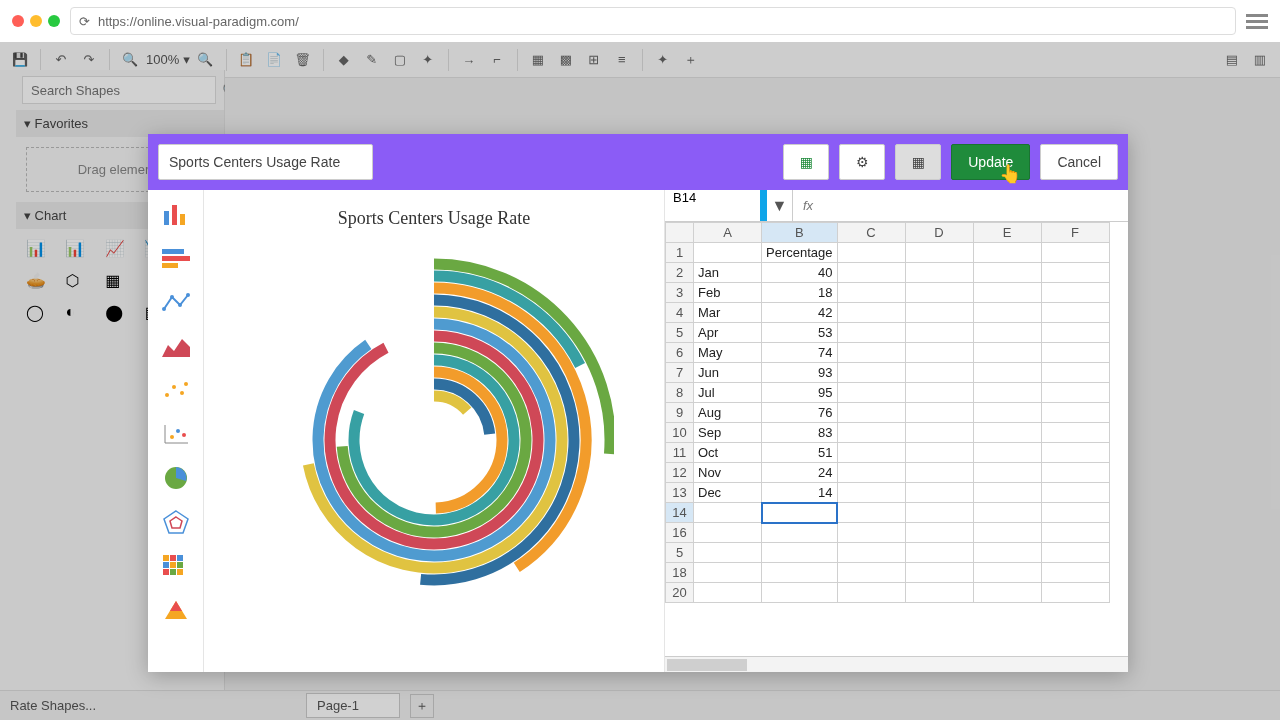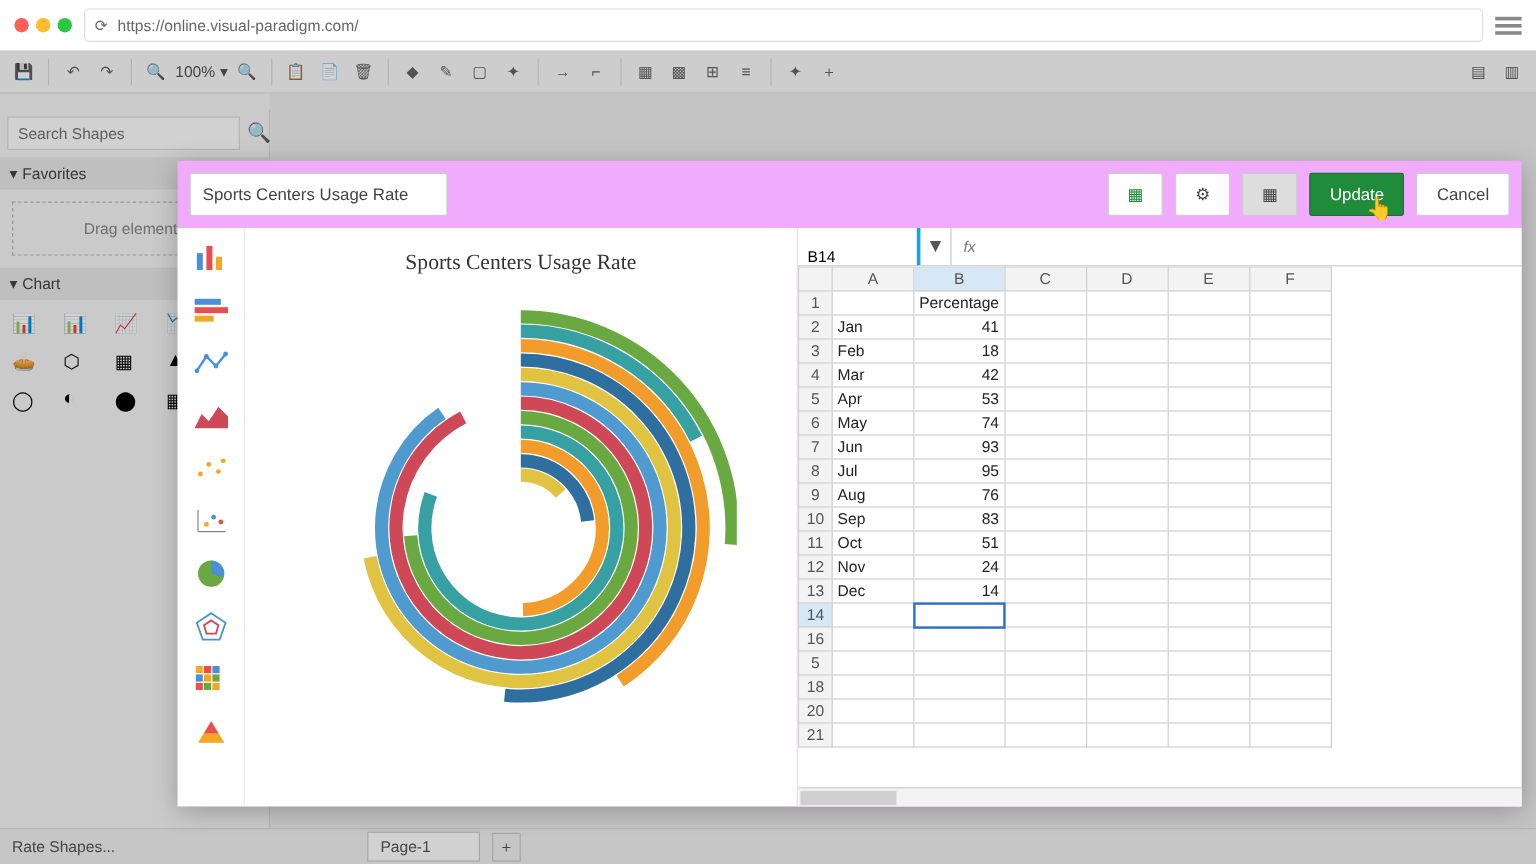--- a/index.html
+++ b/index.html
@@ -17,59 +17,59 @@
 .app { position:relative; height:678px; background:#f7f7f7; }
 
 
 .toolbar { height:36px; background:#fafafa; border-bottom:1px solid #e0e0e0; display:flex; align-items:center; padding:0 8px; gap:4px; color:#555; font-size:13px; }
 .tb-icon { width:24px; height:24px; display:flex; align-items:center; justify-content:center; color:#666; }
 .tb-sep { width:1px; height:22px; background:#ddd; margin:0 4px; }
 .zoom { display:flex; align-items:center; gap:4px; }
 .right-icons { margin-left:auto; display:flex; gap:4px; }
 
 
-.sidebar { position:absolute; left:0; top:49px; width:225px; bottom:30px; background:#f7f7f7; border-right:1px solid #e0e0e0; }
+.sidebar { position:absolute; left:0; top:28px; width:225px; bottom:30px; background:#f7f7f7; border-right:1px solid #e0e0e0;padding-left:16px; }
 .search-row { display:flex; align-items:center; padding:6px; gap:6px; }
 .search-row input { flex:1; height:28px; border:1px solid #ddd; padding:0 8px; font-size:13px; }
 .panel-head { background:#eaeaea; padding:6px 8px; font-size:13px; color:#444; display:flex; align-items:center; gap:4px; }
 .drag-box { margin:10px; border:1px dashed #bbb; padding:14px; text-align:center; color:#888; font-size:13px; }
 .chart-grid { display:grid; grid-template-columns:repeat(5,1fr); gap:10px; padding:10px; }
 .chart-grid div { width:26px; height:22px; }
 
 
 .canvas { position:absolute; left:225px; top:36px; right:0; bottom:30px; background:#f0f0f0; }
 .footer { position:absolute; left:0; bottom:0; right:0; height:30px; background:#f2f2f2; border-top:1px solid #ddd; display:flex; align-items:center; padding:0 10px; font-size:13px; color:#555; gap:10px; }
 .page-tab { background:#fff; border:1px solid #ccc; padding:4px 40px 4px 10px; margin-left:200px; }
 .add-tab { width:24px; height:24px; border:1px solid #ccc; display:flex; align-items:center; justify-content:center; }
 
 
 .dim { position:absolute; inset:0; background:rgba(0,0,0,0.18); }
 
 
-.dialog { position:absolute; left:148px; top:92px; width:1120px; height:538px; background:#f0abfc; box-shadow:0 4px 20px rgba(0,0,0,0.25); }
+.dialog { position:absolute; left:148px; top:92px; width:980px; height:538px; background:#8b5cf6; box-shadow:0 4px 20px rgba(0,0,0,0.25); }
 .dlg-header { height:56px; display:flex; align-items:center; padding:0 10px; gap:10px; }
 .title-input { width:215px; height:36px; background:#fff; border:1px solid #ccc; border-radius:2px; display:flex; align-items:center; padding:0 10px; font-size:14px; color:#444; }
 .dlg-header .spacer { flex:1; }
 .dlg-btn { height:36px; min-width:46px; padding:16px 16px; background:#fff; border:1px solid #ccc; border-radius:2px; display:flex; align-items:center; justify-content:center; font-size:14px; color:#444; cursor:pointer; }
 .dlg-btn.icon { padding:0; width:46px; }
 .dlg-btn.primary { background:#1f8b3b; border-color:#1a7332; color:#fff; position:relative; }
 .dlg-btn.active { background:#ddd; }
 .cursor { position:absolute; right:8px; bottom:-6px; font-size:18px; pointer-events:none; }
 
 .dlg-body { display:flex; height:482px; }
 .type-strip { width:56px; background:#fff; border-right:1px solid #e5e5e5; display:flex; flex-direction:column; align-items:center; padding-top:8px; gap:12px; overflow:hidden; }
 .type-strip .t { width:36px; height:32px; display:flex; align-items:center; justify-content:center; }
 
 .preview { width:460px; background:#fff; position:relative; }
 .chart-title { text-align:center; font-size:18px; color:#333; padding-top:18px; font-family:Georgia,serif; }
 .chart-svg { position:absolute; top:60px; left:50%; transform:translateX(-50%); }
 
 .sheet { flex:1; background:#fff; display:flex; flex-direction:column; border-left:1px solid #e5e5e5; }
 .sheet-top { height:32px; display:flex; align-items:center; border-bottom:1px solid #ccc; }
-.cellref { width:102px; height:100%; border-right:3px solid #0ea5e9; display:flex; align-items:flex-end; padding:0 8px; font-size:13px; }
+.cellref { width:102px; height:100%; border-right:7px solid #0ea5e9; display:flex; align-items:flex-start; padding:0 8px; font-size:13px; }
 .dd { width:26px; height:100%; border-right:1px solid #ccc; display:flex; align-items:center; justify-content:center; color:#555; }
 .fx { width:30px; text-align:center; font-style:italic; color:#777; font-size:13px; }
 .fx-input { flex:1; height:100%; }
 
 .grid { flex:1; overflow:auto; position:relative; font-size:13px; color:#222; }
 table { border-collapse:collapse; table-layout:fixed; }
 th, td { border:1px solid #d0d0d0; height:20px; padding:0 4px; background:#fff; }
 th { background:#f3f3f3; font-weight:normal; color:#555; }
 th.row { width:28px; text-align:center; }
 th.col { width:68px; text-align:center; }
@@ -333,21 +333,21 @@
                   <td class="a"></td>
                   <td class="b" style="text-align:center;">Percentage</td>
                   <td style="width:66px"></td>
                   <td style="width:66px"></td>
                   <td style="width:66px"></td>
                   <td style="width:66px"></td>
                 </tr>
                 <tr>
                   <th class="row">2</th>
                   <td class="a">Jan</td>
-                  <td class="b" style="">41</td>
+                  <td class="b" style="">40</td>
                   <td style="width:66px"></td>
                   <td style="width:66px"></td>
                   <td style="width:66px"></td>
                   <td style="width:66px"></td>
                 </tr>
                 <tr>
                   <th class="row">3</th>
                   <td class="a">Feb</td>
                   <td class="b" style="">18</td>
                   <td style="width:66px"></td>
@@ -476,29 +476,20 @@
                   <th class="row">18</th>
                   <td class="a"></td>
                   <td class="b" style=""></td>
                   <td style="width:66px"></td>
                   <td style="width:66px"></td>
                   <td style="width:66px"></td>
                   <td style="width:66px"></td>
                 </tr>
                 <tr>
                   <th class="row">20</th>
-                  <td class="a"></td>
-                  <td class="b" style=""></td>
-                  <td style="width:66px"></td>
-                  <td style="width:66px"></td>
-                  <td style="width:66px"></td>
-                  <td style="width:66px"></td>
-                </tr>
-                <tr>
-                  <th class="row">21</th>
                   <td class="a"></td>
                   <td class="b" style=""></td>
                   <td style="width:66px"></td>
                   <td style="width:66px"></td>
                   <td style="width:66px"></td>
                   <td style="width:66px"></td>
                 </tr>
               </tbody>
             </table>
         </div>

